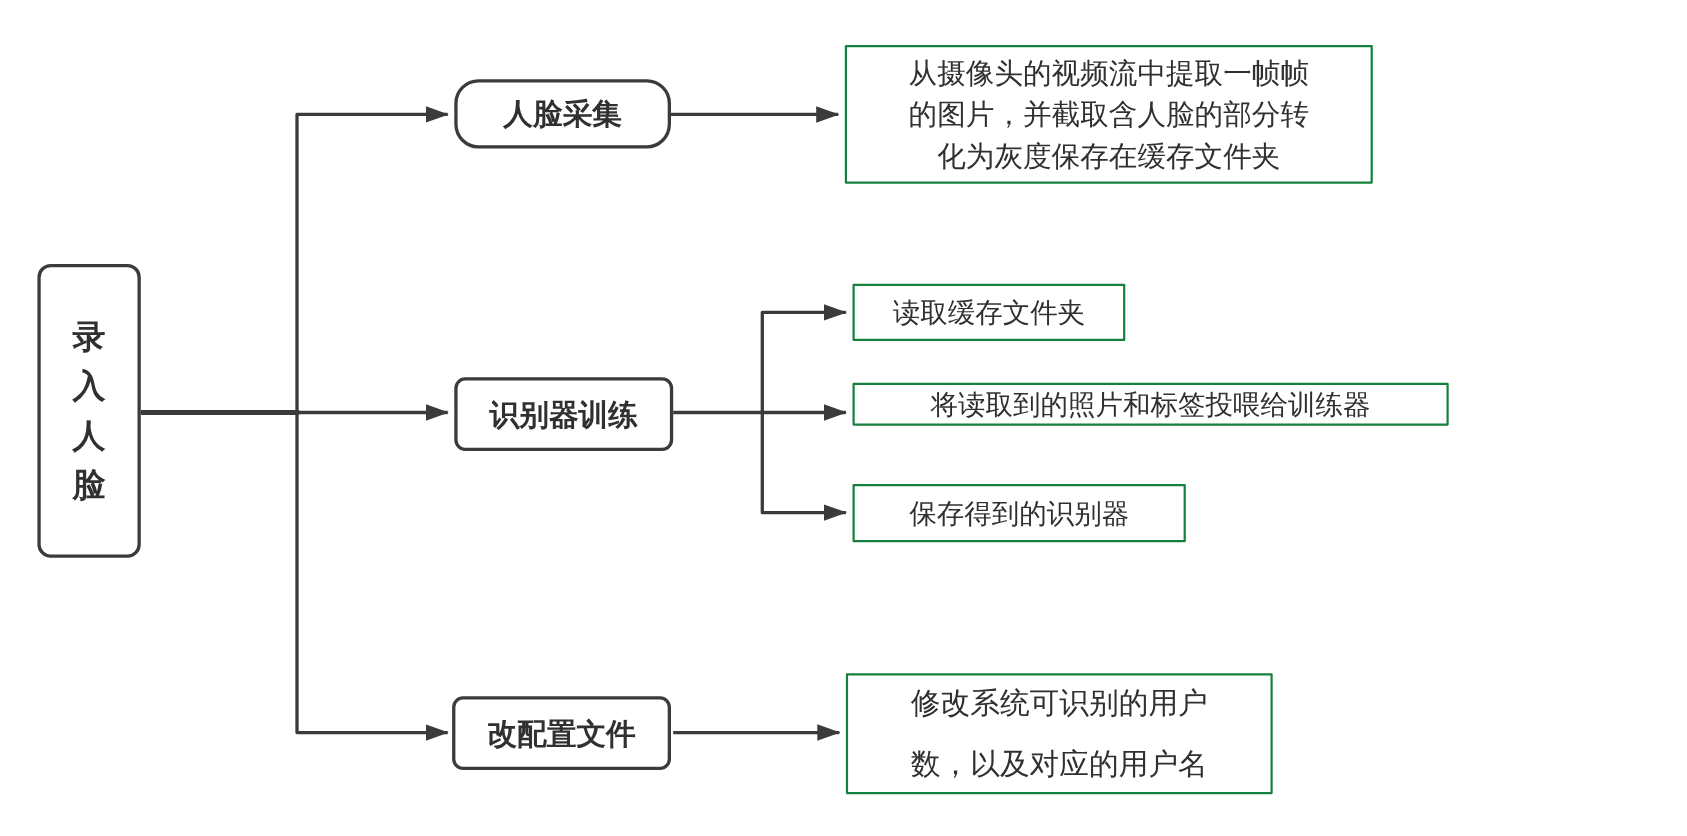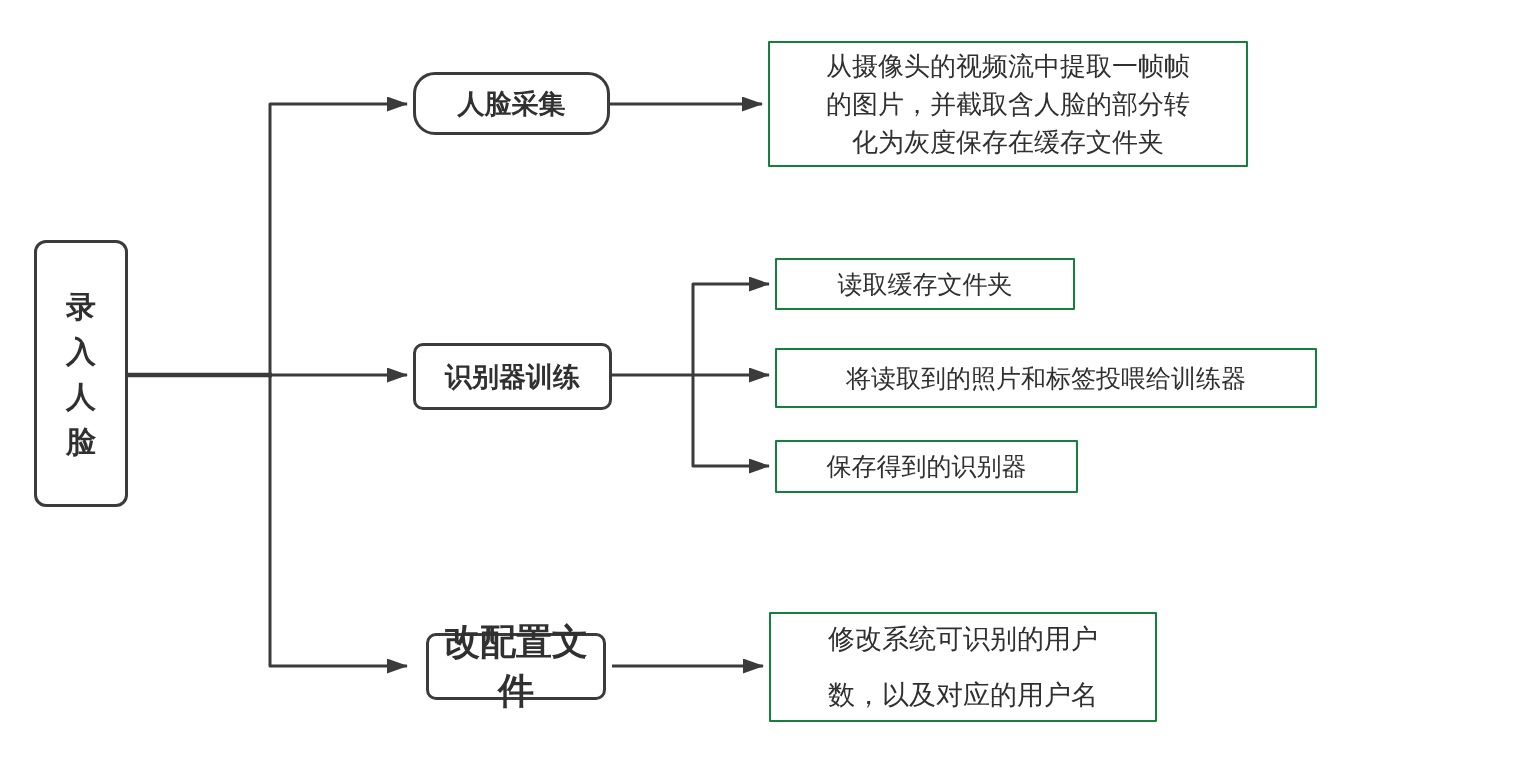--- a/index.html
+++ b/index.html
@@ -46,24 +46,24 @@
     font-weight: normal;
   }
   .root-node {
     left: 34px; top: 240px; width: 94px; height: 267px;
     border-radius: 12px;
     font-size: 30px;
     line-height: 45px;
   }
   .branch-1 { left: 413px; top: 72px;  width: 197px; height: 63px; font-size: 27px; border-radius: 22px; }
   .branch-2 { left: 413px; top: 343px; width: 199px; height: 67px; font-size: 27px; }
-  .branch-3 { left: 426px; top: 633px; width: 180px; height: 67px; font-size: 36px; }
+  .branch-3 { left: 411px; top: 633px; width: 199px; height: 67px; font-size: 27px; }
   .desc-1  { left: 768px; top: 41px;  width: 480px; height: 126px; font-size: 26px; line-height: 38px; }
-  .desc-2a { left: 775px; top: 258px; width: 300px; height: 52px;  font-size: 25px; }
-  .desc-2b { left: 775px; top: 348px; width: 542px; height: 60px;  font-size: 25px; }
+  .desc-2a { left: 775px; top: 258px; width: 248px; height: 52px;  font-size: 25px; }
+  .desc-2b { left: 775px; top: 348px; width: 542px; height: 39px;  font-size: 25px; }
   .desc-2c { left: 775px; top: 440px; width: 303px; height: 53px;  font-size: 25px; }
   .desc-3  { left: 769px; top: 612px; width: 388px; height: 110px; font-size: 27px; line-height: 56px; }
 </style>
 </head>
 <body>
 
 <div class="canvas">
 
   <svg class="connectors" viewBox="0 0 1534 760" xmlns="http://www.w3.org/2000/svg">
     <defs>

